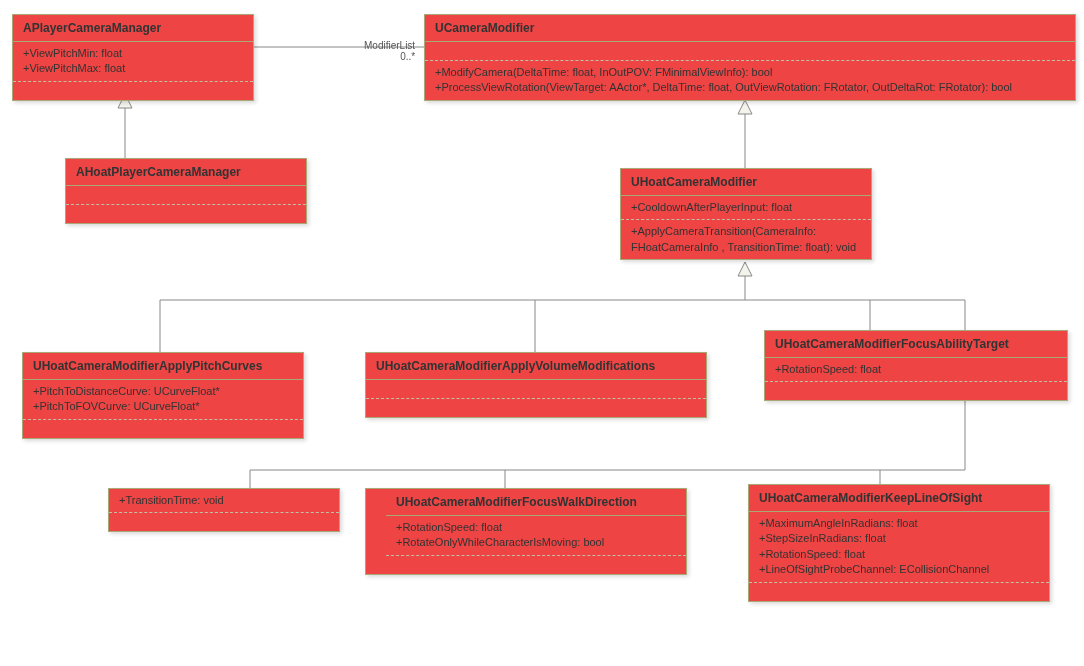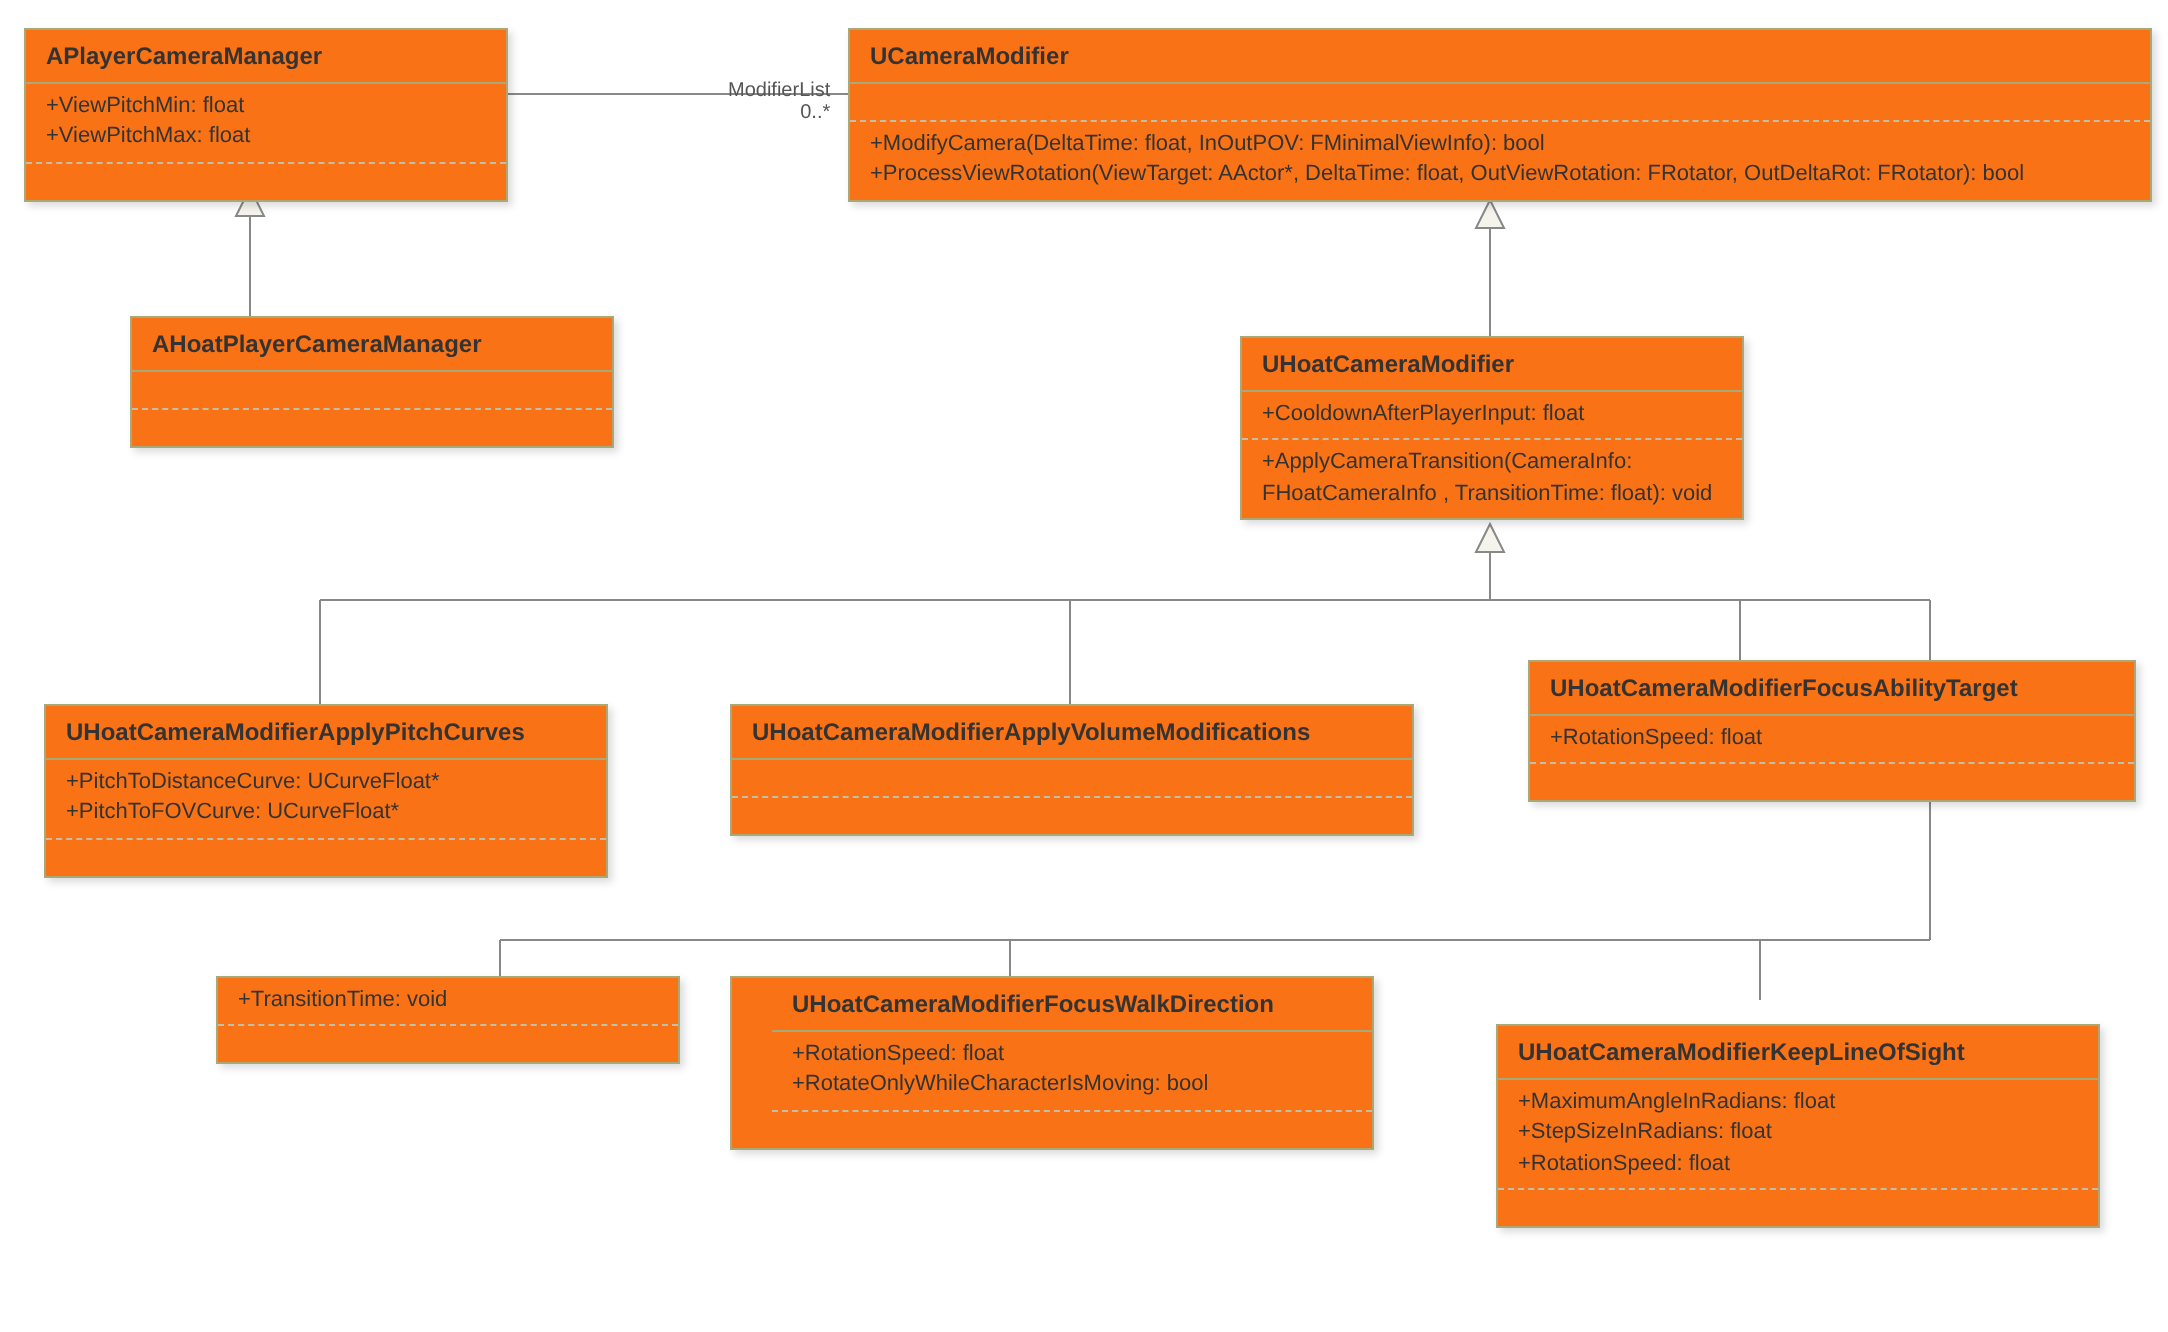--- a/index.html
+++ b/index.html
@@ -8,21 +8,21 @@
     background: #ffffff;
     font-family: "Segoe UI", Arial, sans-serif;
     font-size: 11px;
     color: #333;
     width: 1084px;
     height: 666px;
     position: relative;
   }
   .class-box {
     position: absolute;
-    background: #f97316;
+    background: #ef4444;
     border: 1px solid #a9a878;
     box-shadow: 2px 2px 4px rgba(0,0,0,0.15);
   }
   .class-name {
     font-weight: bold;
     font-size: 12px;
     padding: 6px 10px;
     border-bottom: 1px solid #a9a878;
     white-space: nowrap;
   }
@@ -164,21 +164,22 @@
 
 <div class="class-box" style="left:365px; top:488px; width:300px;padding-left:20px;">
   <div class="class-name">UHoatCameraModifierFocusWalkDirection</div>
   <div class="class-section">
     <div class="member">+RotationSpeed: float</div>
     <div class="member">+RotateOnlyWhileCharacterIsMoving: bool</div>
   </div>
   <div class="class-section"></div>
 </div>
 
-<div class="class-box" style="left:748px; top:512px; width:300px;">
+<div class="class-box" style="left:748px; top:484px; width:300px;">
   <div class="class-name">UHoatCameraModifierKeepLineOfSight</div>
   <div class="class-section">
     <div class="member">+MaximumAngleInRadians: float</div>
     <div class="member">+StepSizeInRadians: float</div>
     <div class="member">+RotationSpeed: float</div>
+    <div class="member">+LineOfSightProbeChannel: ECollisionChannel</div>
   </div>
   <div class="class-section"></div>
 </div>
 
 </body></html>

